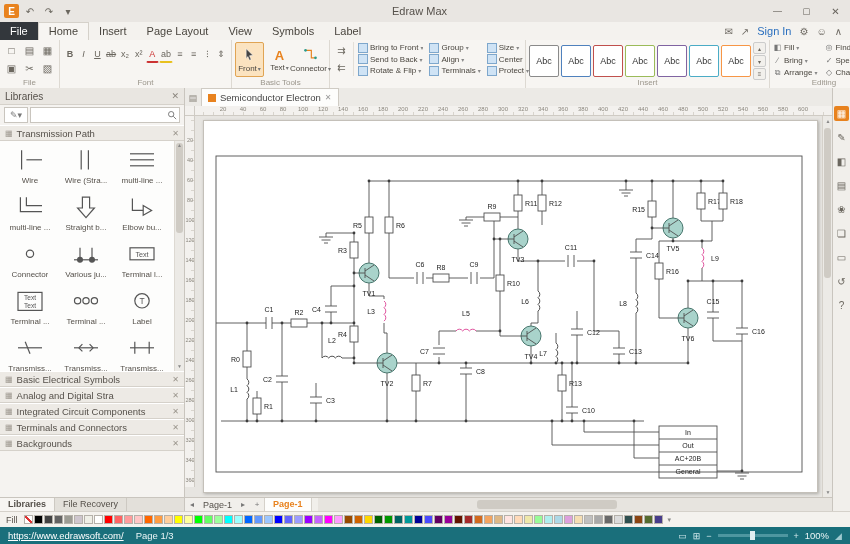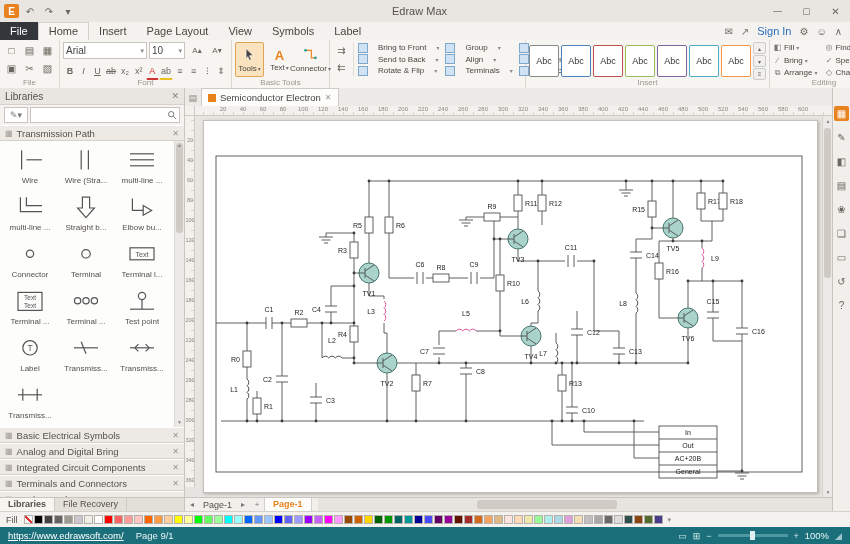--- a/index.html
+++ b/index.html
@@ -38,21 +38,21 @@
          font-size:10px;padding:0 2px;color:#444;}
   .combo .caret{margin-left:auto;font-size:7px;color:#888;}
   .font-row2{display:flex;gap:0px;margin-top:3px;}
   .font-row2 .s-btn{width:14px;height:15px;font-size:9px;}
   .bt-btn{width:29px;height:33px;display:flex;flex-direction:column;align-items:center;justify-content:center;
           border:1px solid transparent;border-radius:2px;font-size:8px;color:#4a463f;}
   .bt-btn.active{background:#fbe3c0;border-color:#e0a454;}
   .bt-label{display:flex;align-items:center;gap:1px;}
   .bt-caret{font-size:6px;color:#777;}
   .arr-col{display:flex;flex-direction:column;justify-content:space-between;height:34px;}
-  .arr-item{display:flex;align-items:center;gap:10px;font-size:8px;color:#4a463f;white-space:nowrap;overflow:hidden;height:11px;}
+  .arr-item{display:flex;align-items:center;gap:2px;font-size:8px;color:#4a463f;white-space:nowrap;overflow:hidden;height:11px;}
   .arr-ico{width:8px;height:8px;background:#cfe3f5;border:1px solid #7ea7cc;flex:none;}
   .arr-caret{font-size:6px;color:#888;}
   #arrange-cols{display:flex;gap:6px;}
   #arrange-side{display:flex;flex-direction:column;justify-content:space-around;margin-right:4px;border-right:1px solid #e3dfd8;padding-right:3px;}
   .style-box{width:28px;height:30px;background:#fff;display:flex;align-items:center;justify-content:center;
              font-size:9px;color:#333;border:1px solid #bbb;border-radius:2px;}
   #styles-boxes{display:flex;gap:2px;align-items:center;height:34px;}
   #styles-scroll{display:flex;flex-direction:column;gap:1px;margin-left:2px;}
   #styles-scroll .s-btn{width:11px;height:10px;font-size:6px;border:1px solid #ccc;background:#f2f0ec;}
   .ed-col{display:flex;flex-direction:column;justify-content:space-between;height:36px;}
@@ -66,21 +66,21 @@
   .panel-head .x{margin-left:auto;font-size:9px;color:#8a857d;}
   #lib-search{height:18px;display:flex;align-items:center;gap:2px;padding:1px 4px;}
   .pencil-btn{width:22px;height:14px;border:1px solid #c9c5be;background:#fff;font-size:9px;color:#777;
               display:flex;align-items:center;justify-content:center;}
   #search-box{flex:1;height:14px;border:1px solid #c9c5be;background:#fff;display:flex;align-items:center;padding:0 2px;}
   #search-box input{border:none;outline:none;flex:1;font-size:9px;min-width:0;background:transparent;}
   .sect-bar{height:14px;background:#edeae5;border-top:1px solid #fff;border-bottom:1px solid #d5d1ca;
             display:flex;align-items:center;gap:4px;padding:0 5px;font-size:9.5px;color:#55504a;}
   .sect-bar .bx{font-size:8px;color:#9a958c;}
   .sect-bar .x{margin-left:auto;font-size:8px;color:#9a958c;}
-  #lib-grid{height:286px;background:#fdfdfc;display:grid;grid-template-columns:repeat(3,56px);grid-auto-rows:47px;
+  #lib-grid{height:230px;background:#fdfdfc;display:grid;grid-template-columns:repeat(3,56px);grid-auto-rows:47px;
             padding:2px 0 2px 2px;box-sizing:border-box;position:relative;overflow:hidden;}
   .lib-item{display:flex;flex-direction:column;align-items:center;justify-content:center;gap:1px;}
   .lib-ico{stroke:#555;fill:none;stroke-width:1;width:32px;height:24px;}
   .lib-ico text{stroke:none;fill:#555;font-family:"Liberation Sans",sans-serif;}
   .lib-label{font-size:8px;color:#55504a;max-width:54px;white-space:nowrap;overflow:hidden;}
   #lib-vscroll{position:absolute;right:0;top:0;width:9px;height:100%;background:#eceae6;border-left:1px solid #ddd9d2;}
   #lib-vscroll .thumb{position:absolute;left:1px;top:2px;width:7px;height:90px;background:#cfcbc4;border-radius:3px;}
   #lib-vscroll .arr{position:absolute;left:0;width:9px;height:9px;font-size:5px;color:#888;text-align:center;line-height:9px;}
   
   #lefttabs{left:0;top:497px;width:185px;height:14px;background:#e3e0da;border-right:1px solid #c9c5be;
@@ -188,34 +188,20 @@
         <span class="s-btn">□</span>
         <span class="s-btn">▤</span>
         <span class="s-btn">▦</span>
         <span class="s-btn">▣</span>
         <span class="s-btn">✂</span>
         <span class="s-btn">▧</span>
       </div>
     <div class="rgroup-label">File</div>
   </div>
   <div class="rgroup" style="width:172px;">
-    <div style="display:flex;gap:2px;">
-      <div class="combo" style="width:78px;">
-        <span>Arial</span>
-          <span class="caret">▾</span>
-      </div>
-      <div class="combo" style="width:30px;">
-        <span>10</span>
-          <span class="caret">▾</span>
-      </div>
-      <div id="grow-shrink" style="display:flex;">
-          <span class="s-btn" style="width: 18px; font-size: 8px;">A▴</span>
-          <span class="s-btn" style="width: 18px; font-size: 8px;">A▾</span>
-        </div>
-    </div>
     <div class="font-row2" id="font-buttons">
         <span class="s-btn" style="font-weight: bold;">B</span>
         <span class="s-btn" style="font-style: italic;">I</span>
         <span class="s-btn" style="text-decoration: underline;">U</span>
         <span class="s-btn" style="text-decoration: line-through;">ab</span>
         <span class="s-btn">x₂</span>
         <span class="s-btn">x²</span>
         <span class="s-btn" style="color: rgb(204, 51, 51); border-bottom: 2px solid rgb(204, 51, 51);">A</span>
         <span class="s-btn" style="border-bottom: 2px solid rgb(232, 193, 30);">ab</span>
         <span class="s-btn">≡</span>
@@ -225,21 +211,21 @@
       </div>
     <div class="rgroup-label">Font</div>
   </div>
   <div class="rgroup" style="width:98px;">
     <div style="display:flex;gap:1px;" id="basic-tools">
         <div class="bt-btn active">
           <span><svg viewBox="0 0 18 18" width="15" height="15">
               <path d="M5 2 L13 10 L9 10.5 L11 15 L9 16 L7 11.5 L5 14 Z" fill="#444" stroke="#fff" stroke-width="0.6"></path>
             </svg></span>
           <span class="bt-label">
-            <span>Tools</span>
+            <span>Front</span>
             <span class="bt-caret">▾</span>
           </span>
         </div>
         <div class="bt-btn">
           <span><span style="font-size:13px;font-weight:bold;color:#e8821e;">A</span></span>
           <span class="bt-label">
             <span>Text</span>
             <span class="bt-caret">▾</span>
           </span>
         </div>
@@ -439,23 +425,27 @@
         <span class="lib-label">Elbow bu...</span>
       </div>
       <div class="lib-item">
         <span><svg viewBox="0 0 24 20" class="lib-ico">
             <circle cx="12" cy="9" r="3"></circle>
           </svg></span>
         <span class="lib-label">Connector</span>
       </div>
       <div class="lib-item">
         <span><svg viewBox="0 0 24 20" class="lib-ico">
-            <circle cx="12" cy="9" r="3.5"></circle>
-          </svg></span>
-        <span class="lib-label">Terminal</span>
+            <line x1="2" y1="14" x2="22" y2="14"></line>
+            <circle cx="7" cy="14" r="2" fill="#555"></circle>
+            <circle cx="17" cy="14" r="2" fill="#555"></circle>
+            <line x1="7" y1="12" x2="7" y2="4"></line>
+            <line x1="17" y1="12" x2="17" y2="4"></line>
+          </svg></span>
+        <span class="lib-label">Various ju...</span>
       </div>
       <div class="lib-item">
         <span><svg viewBox="0 0 24 20" class="lib-ico">
             <rect x="2" y="4" width="20" height="10"></rect>
             <text x="12" y="12" text-anchor="middle" font-size="6">Text</text>
           </svg></span>
         <span class="lib-label">Terminal l...</span>
       </div>
       <div class="lib-item">
         <span><svg viewBox="0 0 24 20" class="lib-ico">
@@ -465,28 +455,20 @@
           </svg></span>
         <span class="lib-label">Terminal ...</span>
       </div>
       <div class="lib-item">
         <span><svg viewBox="0 0 24 20" class="lib-ico">
             <circle cx="5" cy="9" r="2.6"></circle>
             <circle cx="12" cy="9" r="2.6"></circle>
             <circle cx="19" cy="9" r="2.6"></circle>
           </svg></span>
         <span class="lib-label">Terminal ...</span>
-      </div>
-      <div class="lib-item">
-        <span><svg viewBox="0 0 24 20" class="lib-ico">
-            <line x1="2" y1="16" x2="22" y2="16"></line>
-            <line x1="12" y1="16" x2="12" y2="8"></line>
-            <circle cx="12" cy="5" r="3"></circle>
-          </svg></span>
-        <span class="lib-label">Test point</span>
       </div>
       <div class="lib-item">
         <span><svg viewBox="0 0 24 20" class="lib-ico">
             <circle cx="12" cy="9" r="6"></circle>
             <text x="12" y="12" text-anchor="middle" font-size="7">T</text>
           </svg></span>
         <span class="lib-label">Label</span>
       </div>
       <div class="lib-item">
         <span><svg viewBox="0 0 24 20" class="lib-ico">
@@ -517,21 +499,21 @@
     </div>
     </div>
   <div id="lib-sections">
       <div class="sect-bar">
         <span class="bx">▦</span>
         <span>Basic Electrical Symbols</span>
         <span class="x">✕</span>
       </div>
       <div class="sect-bar">
         <span class="bx">▦</span>
-        <span>Analog and Digital Bring</span>
+        <span>Analog and Digital Stra</span>
         <span class="x">✕</span>
       </div>
       <div class="sect-bar">
         <span class="bx">▦</span>
         <span>Integrated Circuit Components</span>
         <span class="x">✕</span>
       </div>
       <div class="sect-bar">
         <span class="bx">▦</span>
         <span>Terminals and Connectors</span>
@@ -1013,21 +995,21 @@
       <span class="swatch" style="background: rgb(47, 79, 79);"></span>
       <span class="swatch" style="background: rgb(139, 69, 19);"></span>
       <span class="swatch" style="background: rgb(85, 107, 47);"></span>
       <span class="swatch" style="background: rgb(72, 61, 139);"></span>
     </div>
   <span id="palette-more">▾</span>
 </div>
 
 <div id="statusbar" class="abs">
   <span id="sb-link">https://www.edrawsoft.com/</span>
-  <span>Page 9/1</span>
+  <span>Page 1/3</span>
   <div id="sb-right">
     <span class="sb-ico">▭</span>
     <span class="sb-ico">⊞</span>
     <span class="sb-ico">−</span>
     <div id="zoom-track">
         <div id="zoom-thumb"></div>
       </div>
     <span class="sb-ico">+</span>
     <span>100%</span>
     <span id="sb-grip">◢</span>

